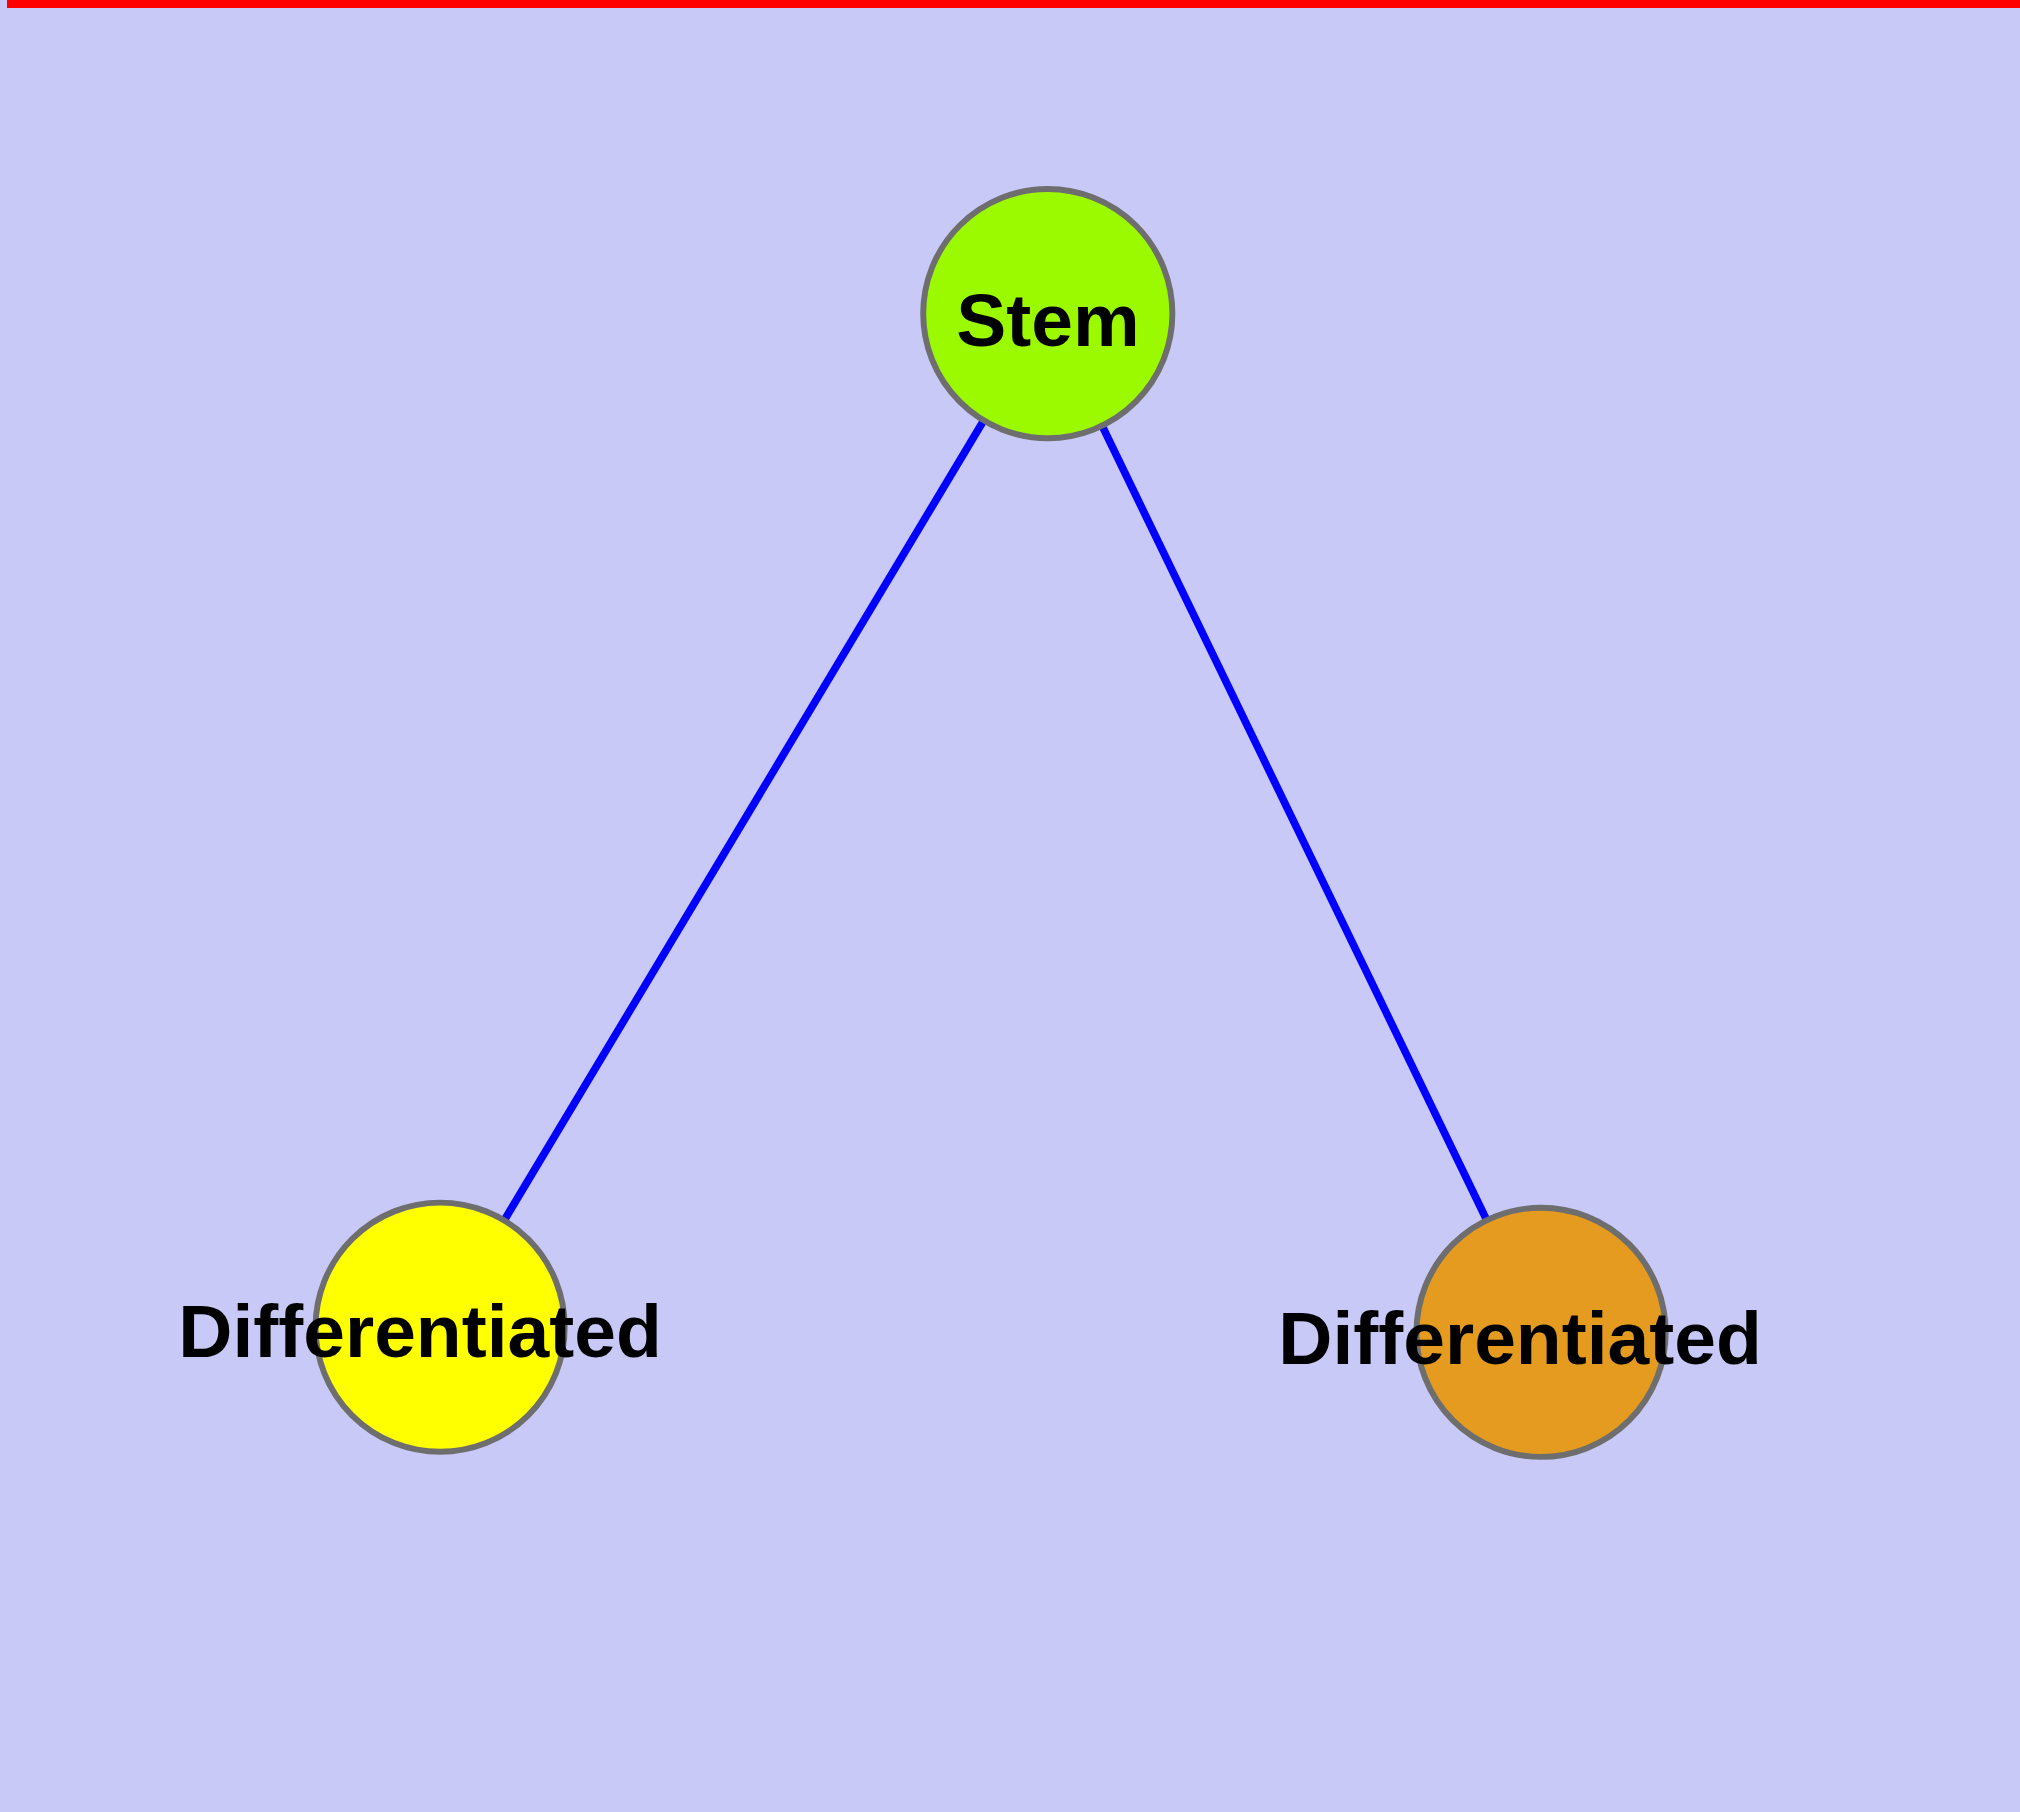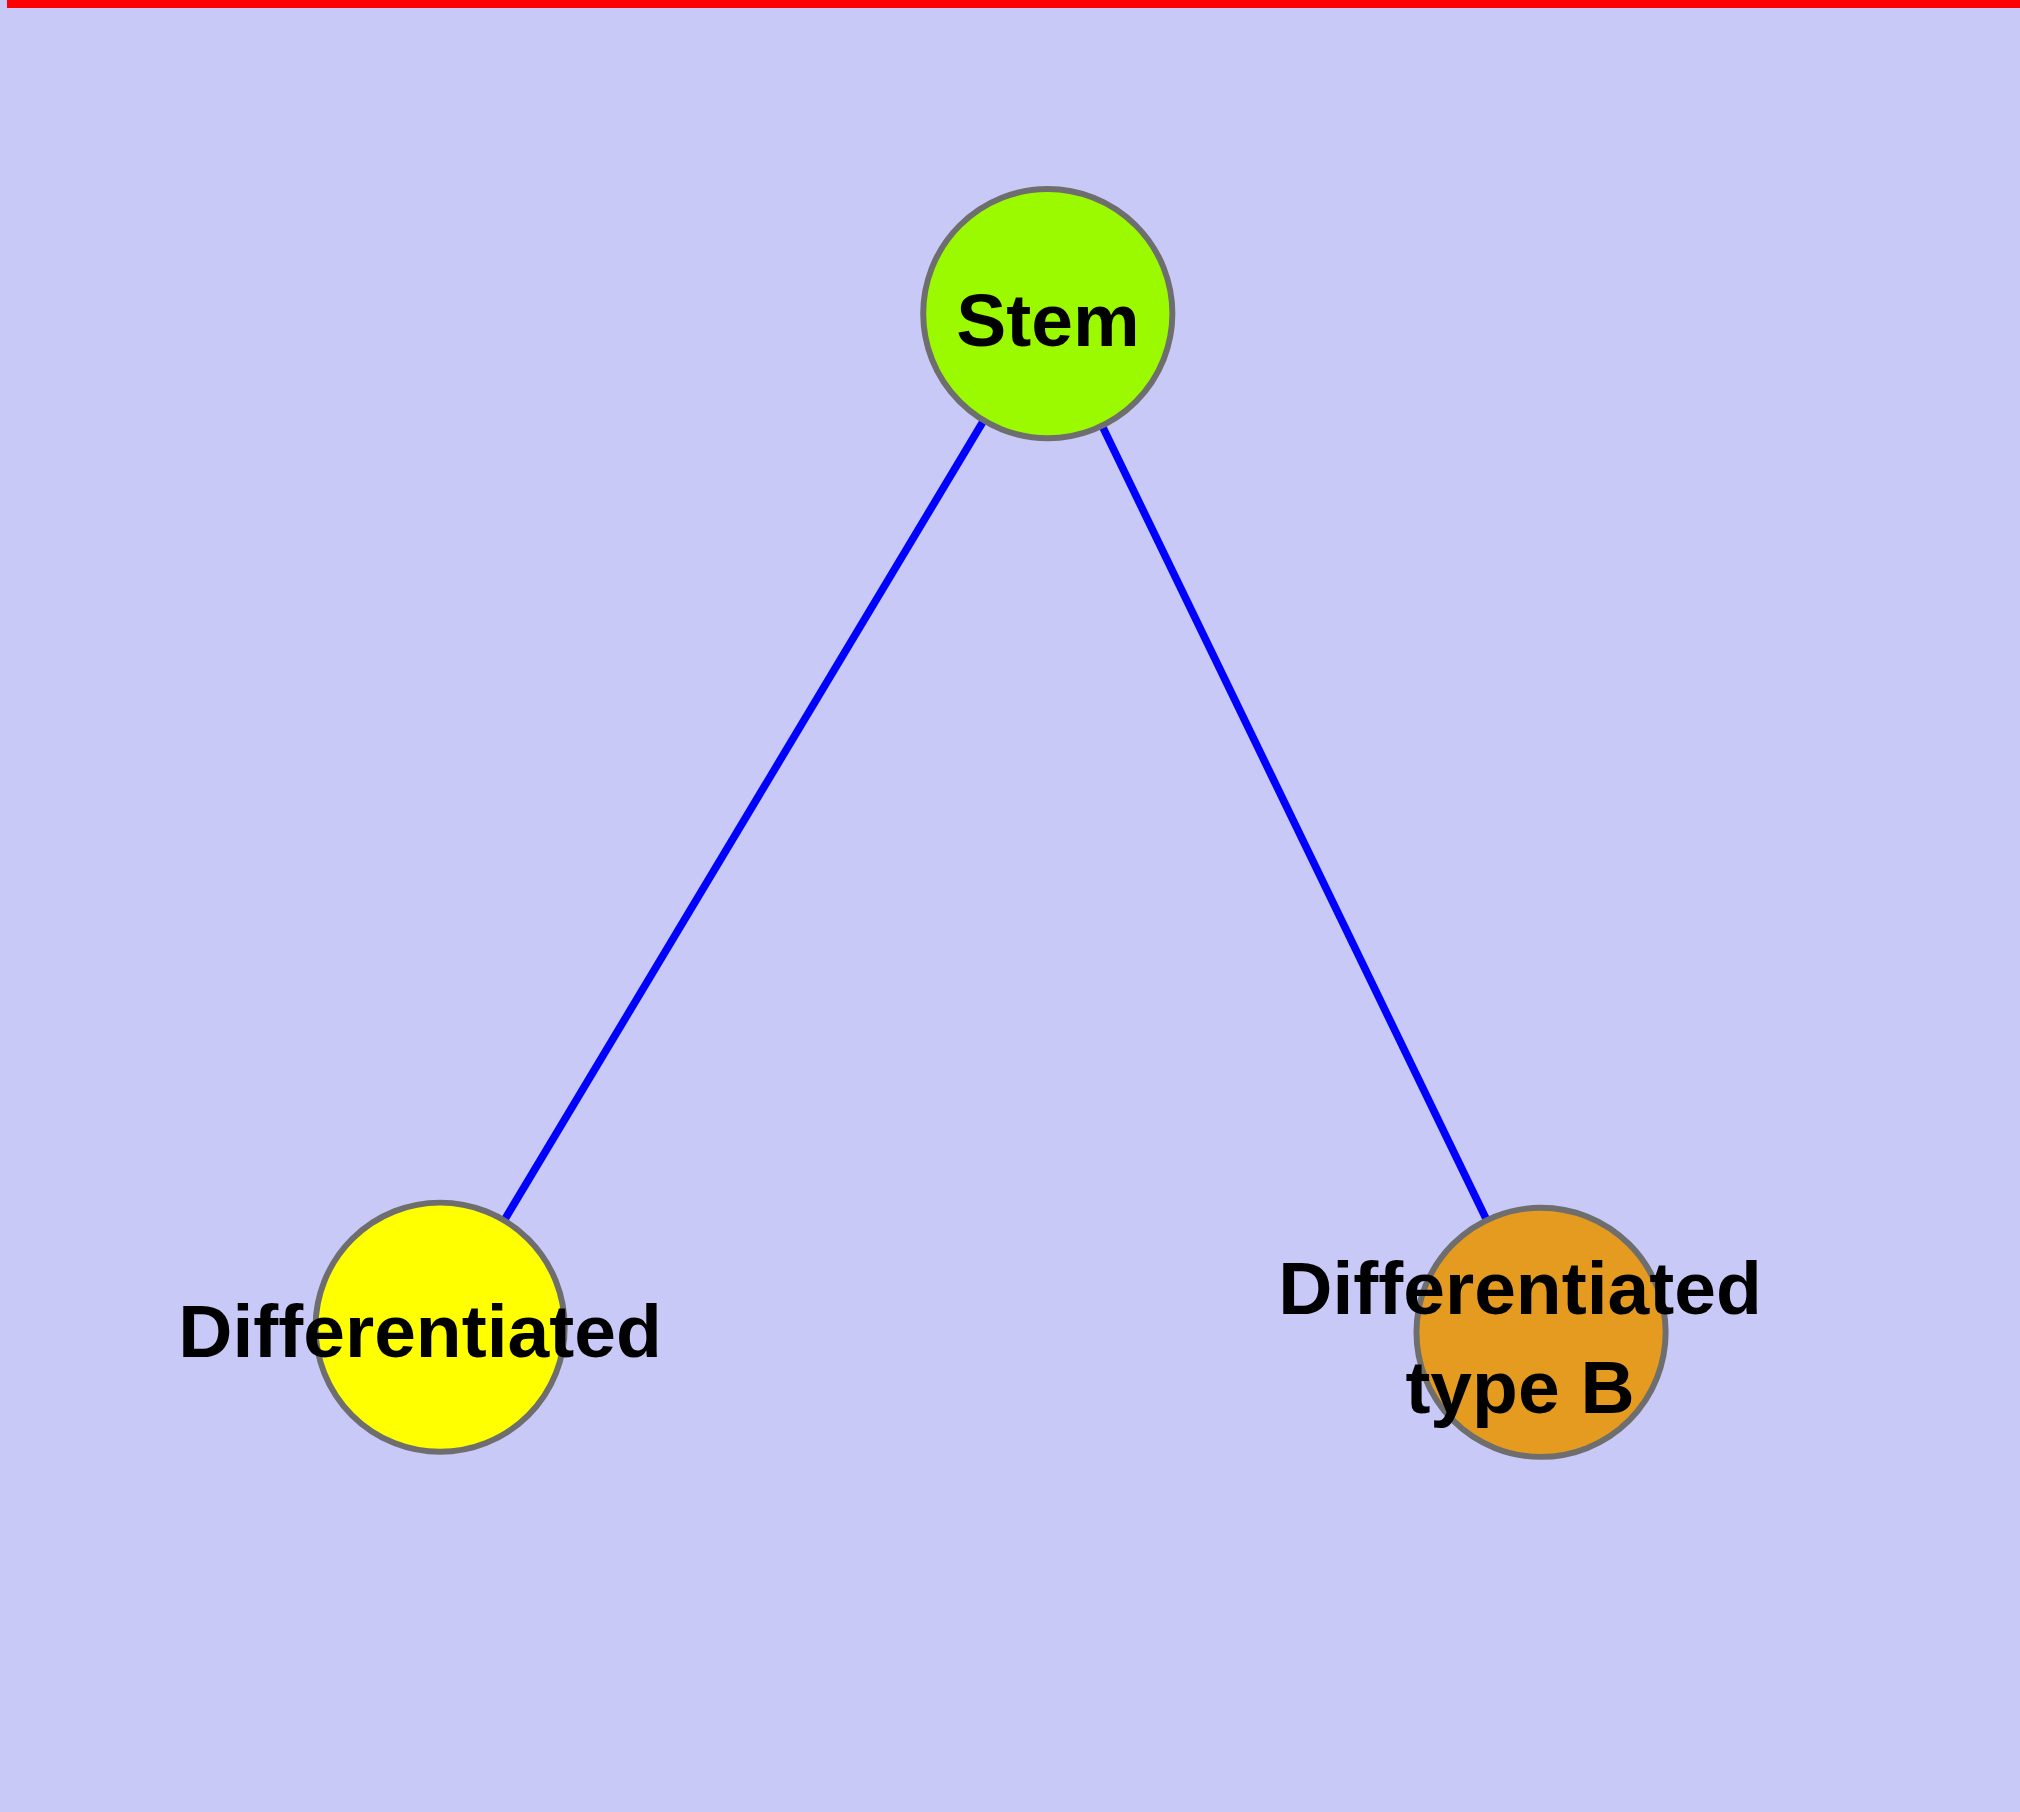--- a/index.html
+++ b/index.html
@@ -50,17 +50,16 @@
     </svg>
   <div id="labels">
       <div class="node-label" style="left: 1048px; top: 320px; color: rgb(0, 0, 0);">
         <div>Stem</div>
       </div>
       <div class="node-label" style="left: 420px; top: 1331px; color: rgb(0, 0, 0);">
         <div>Differentiated</div>
       </div>
       <div class="node-label" style="left: 1520px; top: 1338px; color: rgb(0, 0, 0);">
         <div>Differentiated</div>
-        <div>type B</div>
       </div>
     </div>
 </div>
 
 
 </body></html>

